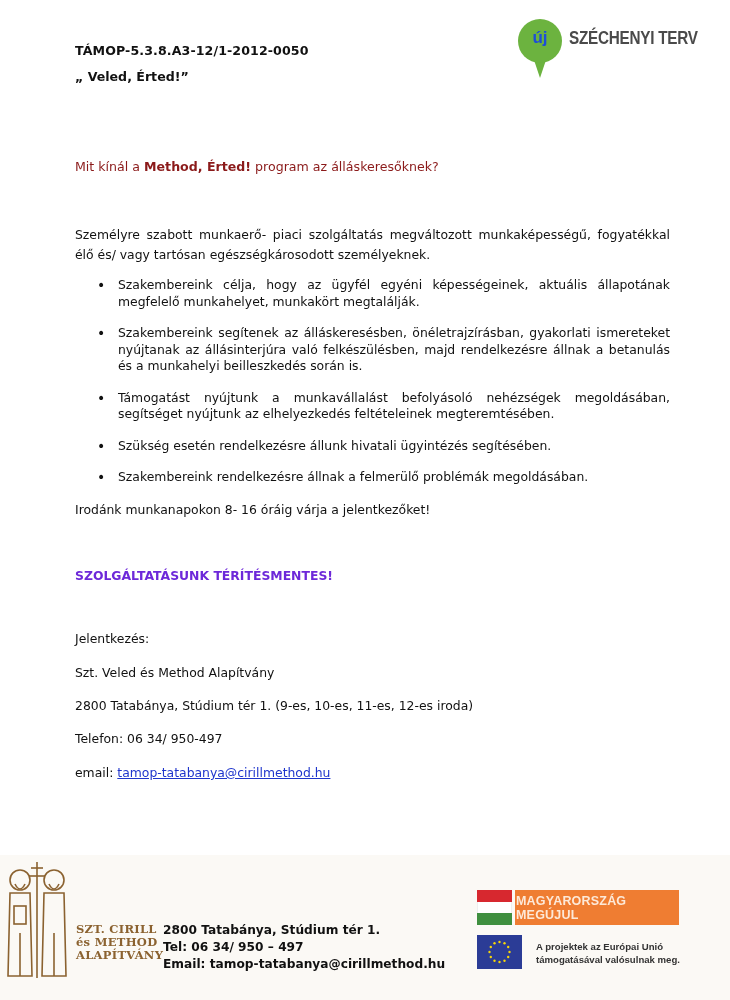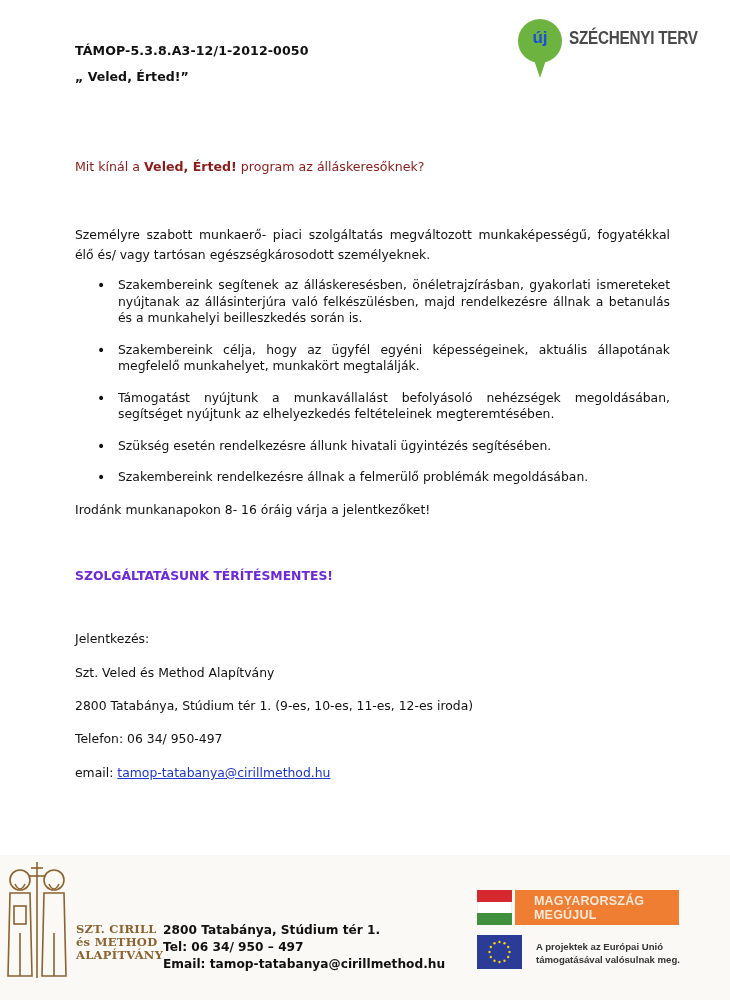--- a/index.html
+++ b/index.html
@@ -32,47 +32,47 @@
   .email-link { color: #1f35cc; text-decoration: underline; }
 
   .footer-bg { left: 0; top: 855px; width: 730px; height: 145px; background: #fbf9f5; }
   .cirill-logo { left: 2px; top: 858px; width: 150px; height: 130px; }
   .cirill-text { position: absolute; left: 74px; top: 65px; color: #8b6230; font-family: "DejaVu Serif", serif; font-weight: bold; font-size: 11.5px; line-height: 13px; letter-spacing: 0.3px; }
   .footer-addr { left: 163px; top: 922px; font-weight: bold; font-size: 12.2px; line-height: 17px; }
 
   .mm-banner { left: 477px; top: 890px; width: 202px; height: 35px; }
   .mm-flag { position: absolute; left: 0; top: 0; width: 35px; height: 35px; }
   .mm-flag div { height: 33.33%; }
-  .mm-orange { position: absolute; left: 38px; top: 0; width: 164px; height: 35px; background: #ef7d32; color: #fde9d8; font-family: "Liberation Sans", sans-serif; font-weight: bold; font-size: 12.5px; display: flex; align-items: center; padding-left: 19px; transform-origin: left; letter-spacing: 0.2px; }
+  .mm-orange { position: absolute; left: 38px; top: 0; width: 164px; height: 35px; background: #ef7d32; color: #fde9d8; font-family: "Liberation Sans", sans-serif; font-weight: bold; font-size: 12.5px; display: flex; align-items: center; padding-left: 1px; transform-origin: left; letter-spacing: 0.2px; }
 
   .eu-flag { left: 477px; top: 935px; width: 45px; height: 34px; background: #2b3c96; }
   .eu-text { left: 536px; top: 940px; font-family: Liberation Sans, sans-serif; font-weight: bold; font-size: 9.6px; color: #333; line-height: 13px; }
 </style>
 </head>
 <body>
 
 <div class="abs proj-id">TÁMOP-5.3.8.A3-12/1-2012-0050</div>
 <div class="abs proj-name">„ Veled, Érted!”</div>
 
 <div class="abs szech">
   <div class="pin-tail"></div>
   <div class="pin"></div>
   <div class="pin-text">új</div>
   <div class="brand">SZÉCHENYI TERV</div>
 </div>
 
 <div class="abs question">
-  <span>Mit kínál a </span><b>Veled, Érted!</b><span> program az álláskeresőknek?</span>
+  <span>Mit kínál a </span><b>Method, Érted!</b><span> program az álláskeresőknek?</span>
 </div>
 
 <div class="abs intro">Személyre szabott munkaerő- piaci szolgáltatás megváltozott munkaképességű, fogyatékkal élő és/ vagy tartósan egészségkárosodott személyeknek.</div>
 
 <ul class="bullets">
+  <li>Szakembereink célja, hogy az ügyfél egyéni képességeinek, aktuális állapotának megfelelő munkahelyet, munkakört megtalálják.</li>
   <li>Szakembereink segítenek az álláskeresésben, önéletrajzírásban, gyakorlati ismereteket nyújtanak az állásinterjúra való felkészülésben, majd rendelkezésre állnak a betanulás és a munkahelyi beilleszkedés során is.</li>
-  <li>Szakembereink célja, hogy az ügyfél egyéni képességeinek, aktuális állapotának megfelelő munkahelyet, munkakört megtalálják.</li>
   <li>Támogatást nyújtunk a munkavállalást befolyásoló nehézségek megoldásában, segítséget nyújtunk az elhelyezkedés feltételeinek megteremtésében.</li>
   <li>Szükség esetén rendelkezésre állunk hivatali ügyintézés segítésében.</li>
   <li>Szakembereink rendelkezésre állnak a felmerülő problémák megoldásában.</li>
 </ul>
 
 <div class="abs office">Irodánk munkanapokon 8- 16 óráig várja a jelentkezőket!</div>
 
 <div class="abs free">SZOLGÁLTATÁSUNK TÉRÍTÉSMENTES!</div>
 
 <div class="abs contact-line c1">Jelentkezés:</div>

